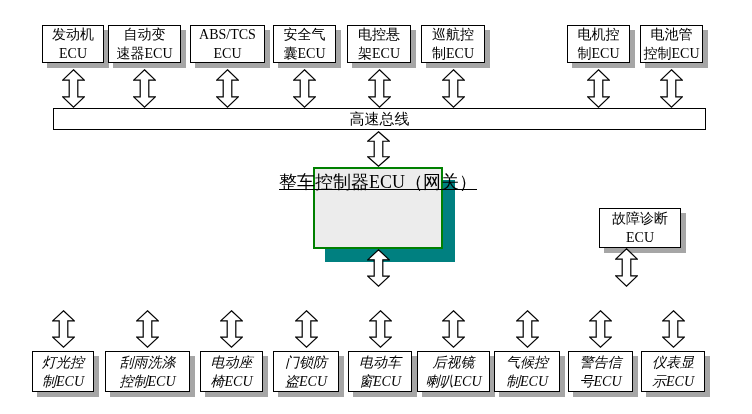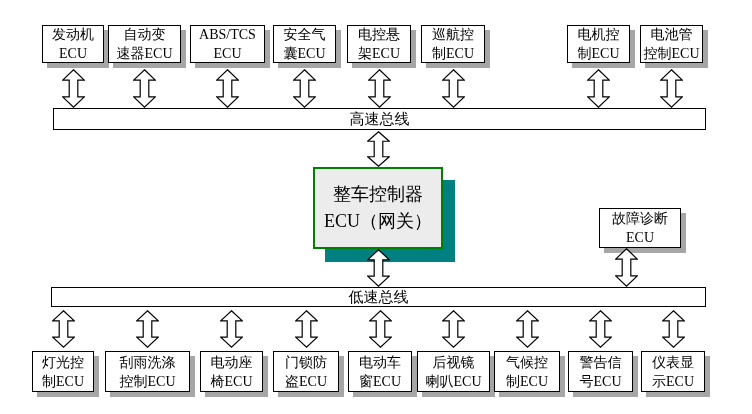--- a/index.html
+++ b/index.html
@@ -14,33 +14,33 @@
     box-sizing:border-box;width:100%;
     background:#ffffff;border:1px solid #000;
     box-shadow:5px 5px 0 0 #a6a6a6;
     display:flex;flex-direction:column;justify-content:center;
     text-align:center;font-size:14px;line-height:19px;
   }
   .box span{display:block;white-space:nowrap;}
   .t .box{height:38px;}
   .t .arw{margin-top:6px;height:39px;}
   .b .arw{height:38px;margin-bottom:3px;}
-  .b .box{height:41px;}
+  .b .box{height:41px;font-style:italic;}
   .arw{width:23px;display:block;}
   .bus{
     position:absolute;box-sizing:border-box;height:22px;
     background:#ffffff;border:1px solid #000;
     text-align:center;font-size:15px;line-height:20px;
   }
   .gw-box{
     box-sizing:border-box;width:100%;height:82px;
     background:#ececec;border:2px solid #008000;
     box-shadow:12px 13px 0 0 #008080;
-    display:flex;flex-direction:column;justify-content:center;
-    text-align:center;font-size:18px;line-height:27px;
+    display:flex;flex-direction:row;justify-content:center;
+    text-align:center;font-size:18px;line-height:27px;text-decoration:underline;
   }
   .gw-box span{display:block;white-space:nowrap;}
   .diag-box{
     box-sizing:border-box;width:100%;height:40px;
     background:#ffffff;border:1px solid #000;
     box-shadow:5px 5px 0 0 #a6a6a6;
     display:flex;flex-direction:column;justify-content:center;
     text-align:center;font-size:14px;line-height:19px;margin-left:28px;
   }
   .diag-box span{display:block;white-space:nowrap;}
@@ -158,23 +158,20 @@
   <div class="col" style="left:585px;top:208px;width:82px">
     <div class="diag-box">
       <span>故障诊断</span>
       <span>ECU</span>
     </div>
     <svg class="arw" style="height:39px">
         <use href="#darrow"></use>
       </svg>
   </div>
 
-  <div class="bus" style="left:51px;top:287px;width:655px;height:20px;line-height:18px">
-    <span>低速总线</span>
-  </div>
 
   <div class="col b" style="left:32px;top:310px;width:62px">
     <svg class="arw">
         <use href="#darrow"></use>
       </svg>
     <div class="box">
       <span>灯光控</span>
       <span>制ECU</span>
     </div>
   </div>

